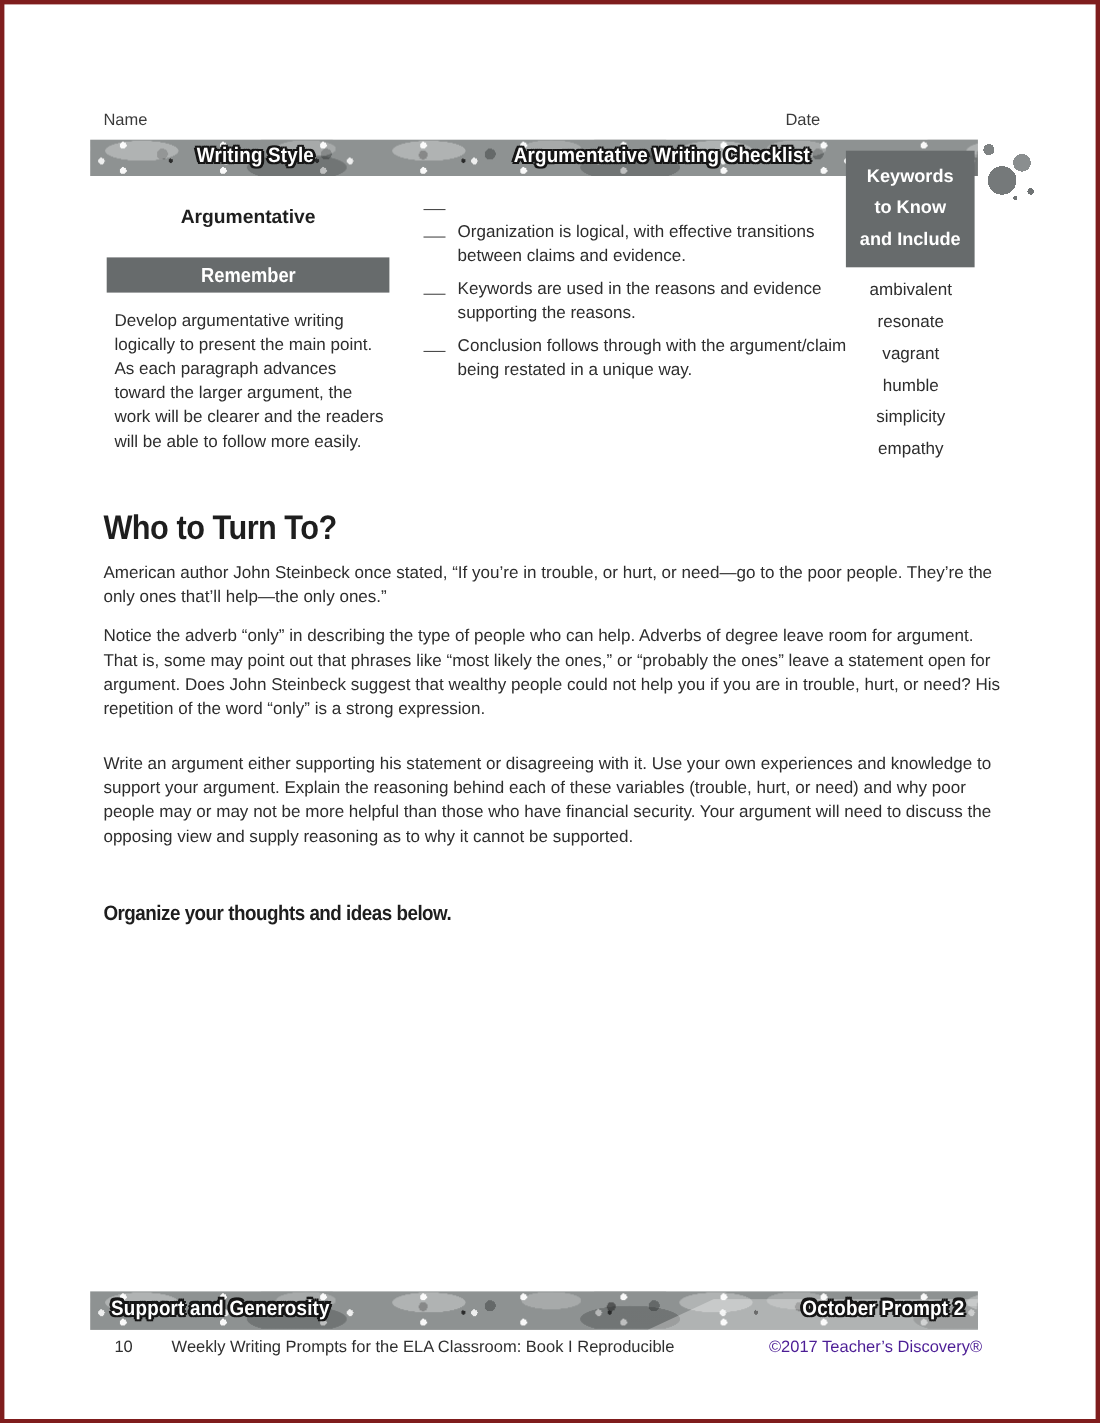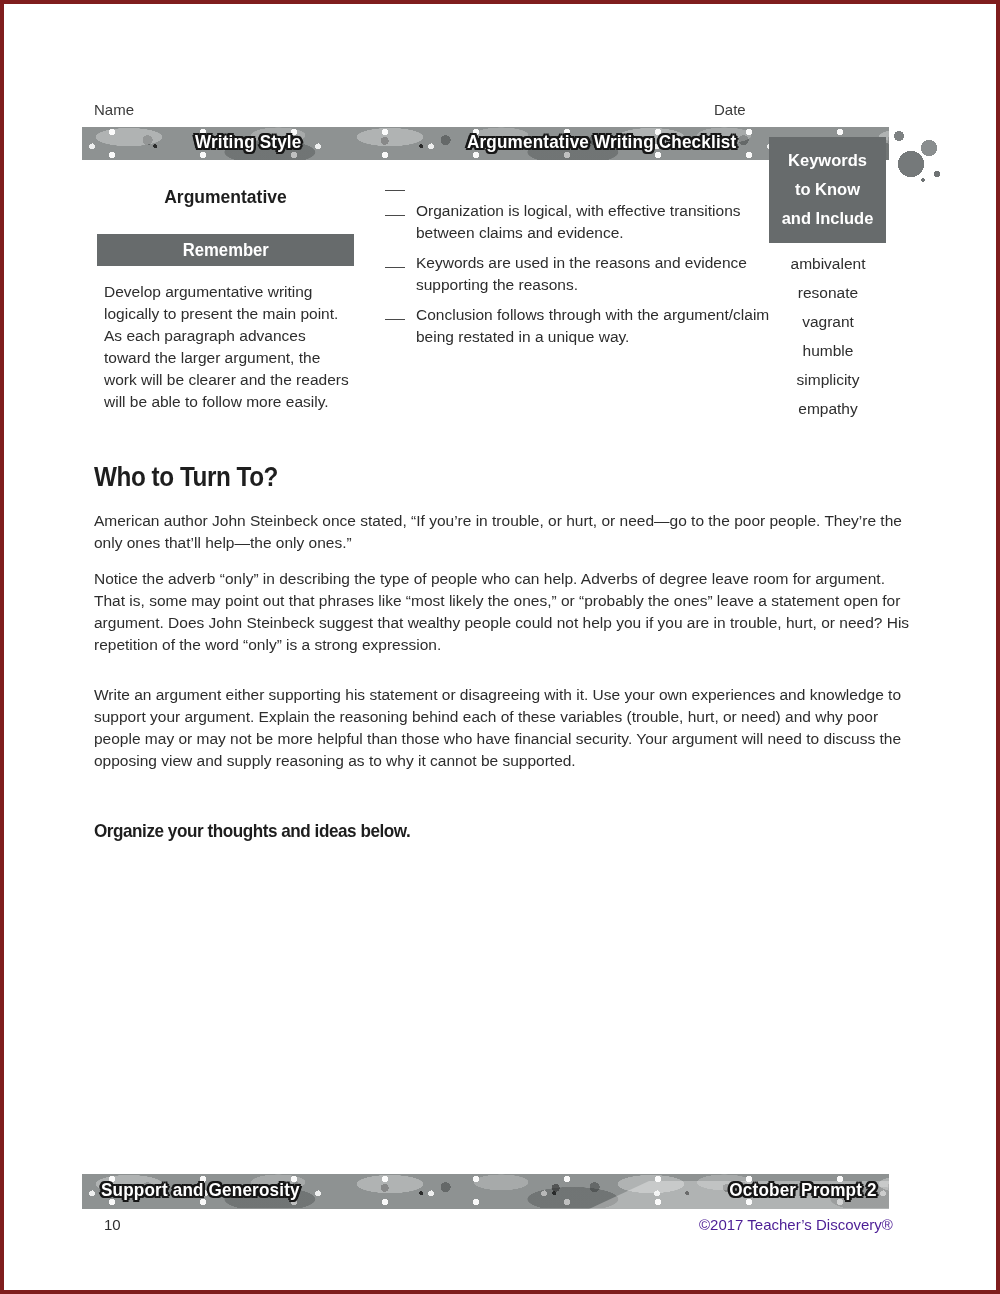--- a/index.html
+++ b/index.html
@@ -77,21 +77,21 @@
 </style>
 </head>
 <body>
 
 <div class="page">
 
   <div class="abs field-label" style="left:90px; top:97px;">Name</div>
   <div class="abs field-label" style="left:710px; top:97px;">Date</div>
 
   <div class="abs grunge-bar" style="left:78px; top:123px; width:807px; height:33px;">
-    <div class="abs bar-title outline-text" style="left:16px; top:4px; width:300px; text-align:center;">
+    <div class="abs bar-title outline-text" style="left:0; top:4px; width:300px; text-align:center;">
       <span class="condensed">Writing Style</span>
     </div>
     <div class="abs bar-title outline-text" style="left:310px; top:4px; width:420px; text-align:center;">
       <span class="condensed">Argumentative Writing Checklist</span>
     </div>
   </div>
 
   <div class="abs splatter" style="left:885px; top:118px; width:58px; height:66px;"></div>
 
   <div class="abs dark-panel" style="left:765px; top:123px; width:117px; height:106px; text-align:center; padding-top:9px;margin-top:10px;">
@@ -130,21 +130,21 @@
     <div class="checklist-item">
       <span class="blank-line"></span>
       <span class="checklist-text">Keywords are used in the reasons and evidence supporting the reasons.</span>
     </div>
     <div class="checklist-item">
       <span class="blank-line"></span>
       <span class="checklist-text">Conclusion follows through with the argument/claim being restated in a unique way.</span>
     </div>
   </div>
 
-  <div class="abs heading-black" style="left:90px; top:458px; font-size:27px;">
+  <div class="abs heading-black" style="left:90px; top:458px; font-size:31px;">
     <span class="condensed origin-left">Who to Turn To?</span>
   </div>
 
   <div class="abs body-text" style="left:90px; top:506px; width:822px;">American author John Steinbeck once stated, “If you’re in trouble, or hurt, or need—go to the poor people. They’re the only ones that’ll help—the only ones.”</div>
 
   <div class="abs body-text" style="left:90px; top:564px; width:822px;">Notice the adverb “only” in describing the type of people who can help. Adverbs of degree leave room for argument. That is, some may point out that phrases like “most likely the ones,” or “probably the ones” leave a statement open for argument. Does John Steinbeck suggest that wealthy people could not help you if you are in trouble, hurt, or need? His repetition of the word “only” is a strong expression.</div>
 
   <div class="abs body-text" style="left:90px; top:680px; width:822px;">Write an argument either supporting his statement or disagreeing with it. Use your own experiences and knowledge to support your argument. Explain the reasoning behind each of these variables (trouble, hurt, or need) and why poor people may or may not be more helpful than those who have financial security. Your argument will need to discuss the opposing view and supply reasoning as to why it cannot be supported.</div>
 
   <div class="abs heading-black" style="left:90px; top:816px; font-size:19px;">
@@ -157,15 +157,16 @@
     <div class="footer-light"></div>
     <div class="abs bar-title outline-text" style="left:19px; top:5px;">
       <span class="condensed origin-left">Support and Generosity</span>
     </div>
     <div class="abs bar-title outline-text" style="right:12px; top:5px; text-align:center;">
       <span class="condensed origin-right">October Prompt 2</span>
     </div>
   </div>
 
   <div class="abs" style="left:100px; top:1212px; font-size:15px; color:#2f2f2f;">10</div>
+  <div class="abs" style="left:152px; top:1212px; font-size:15px; color:#2f2f2f;">Weekly Writing Prompts for the ELA Classroom: Book I Reproducible</div>
   <div class="abs" style="left:695px; top:1212px; font-size:15px; color:#4c1d95;">©2017 Teacher’s Discovery®</div>
 
 </div>
 
 </body></html>

